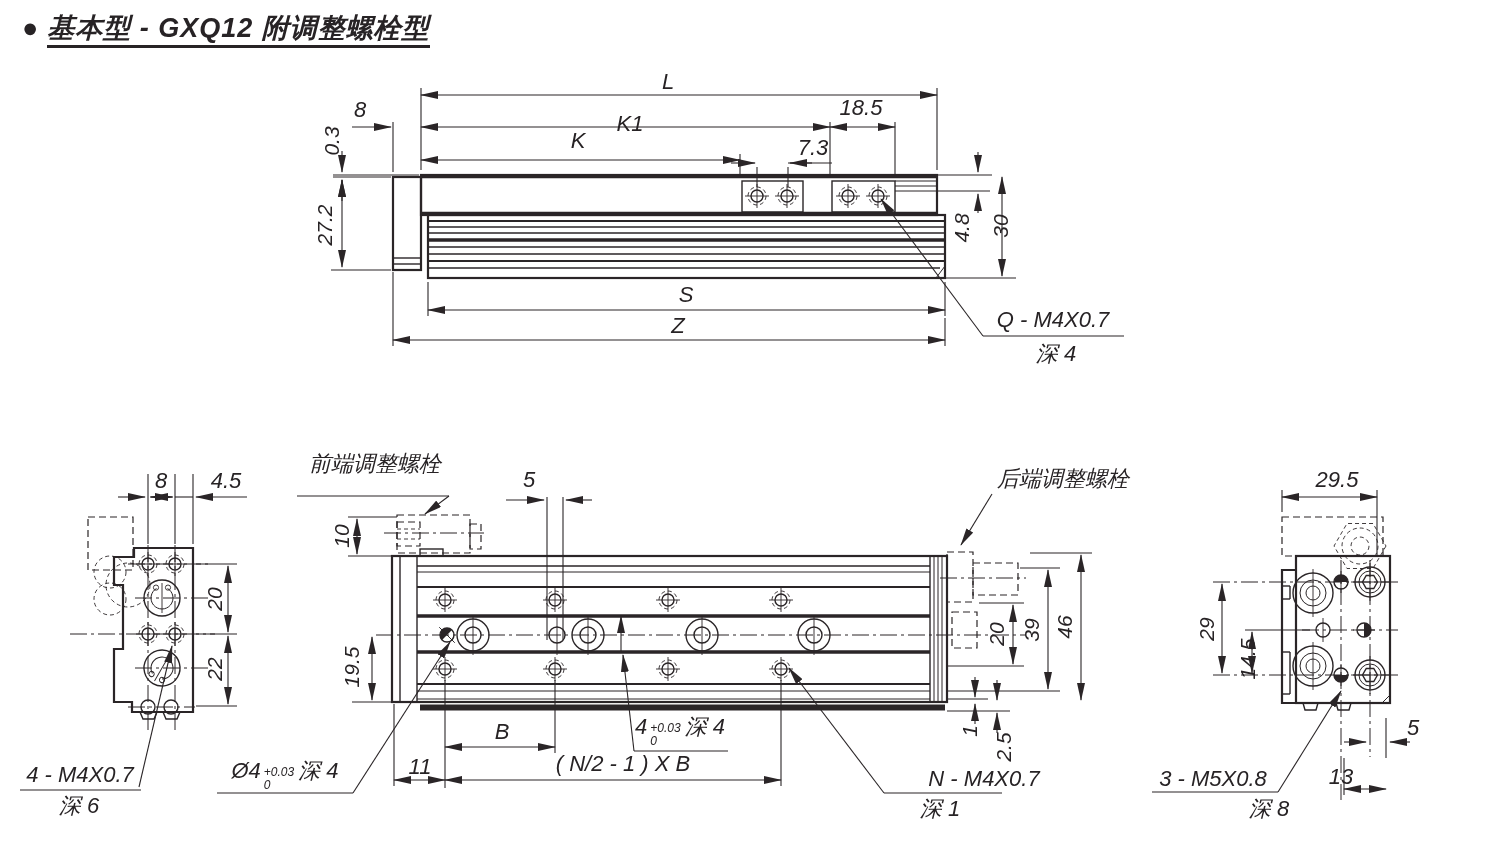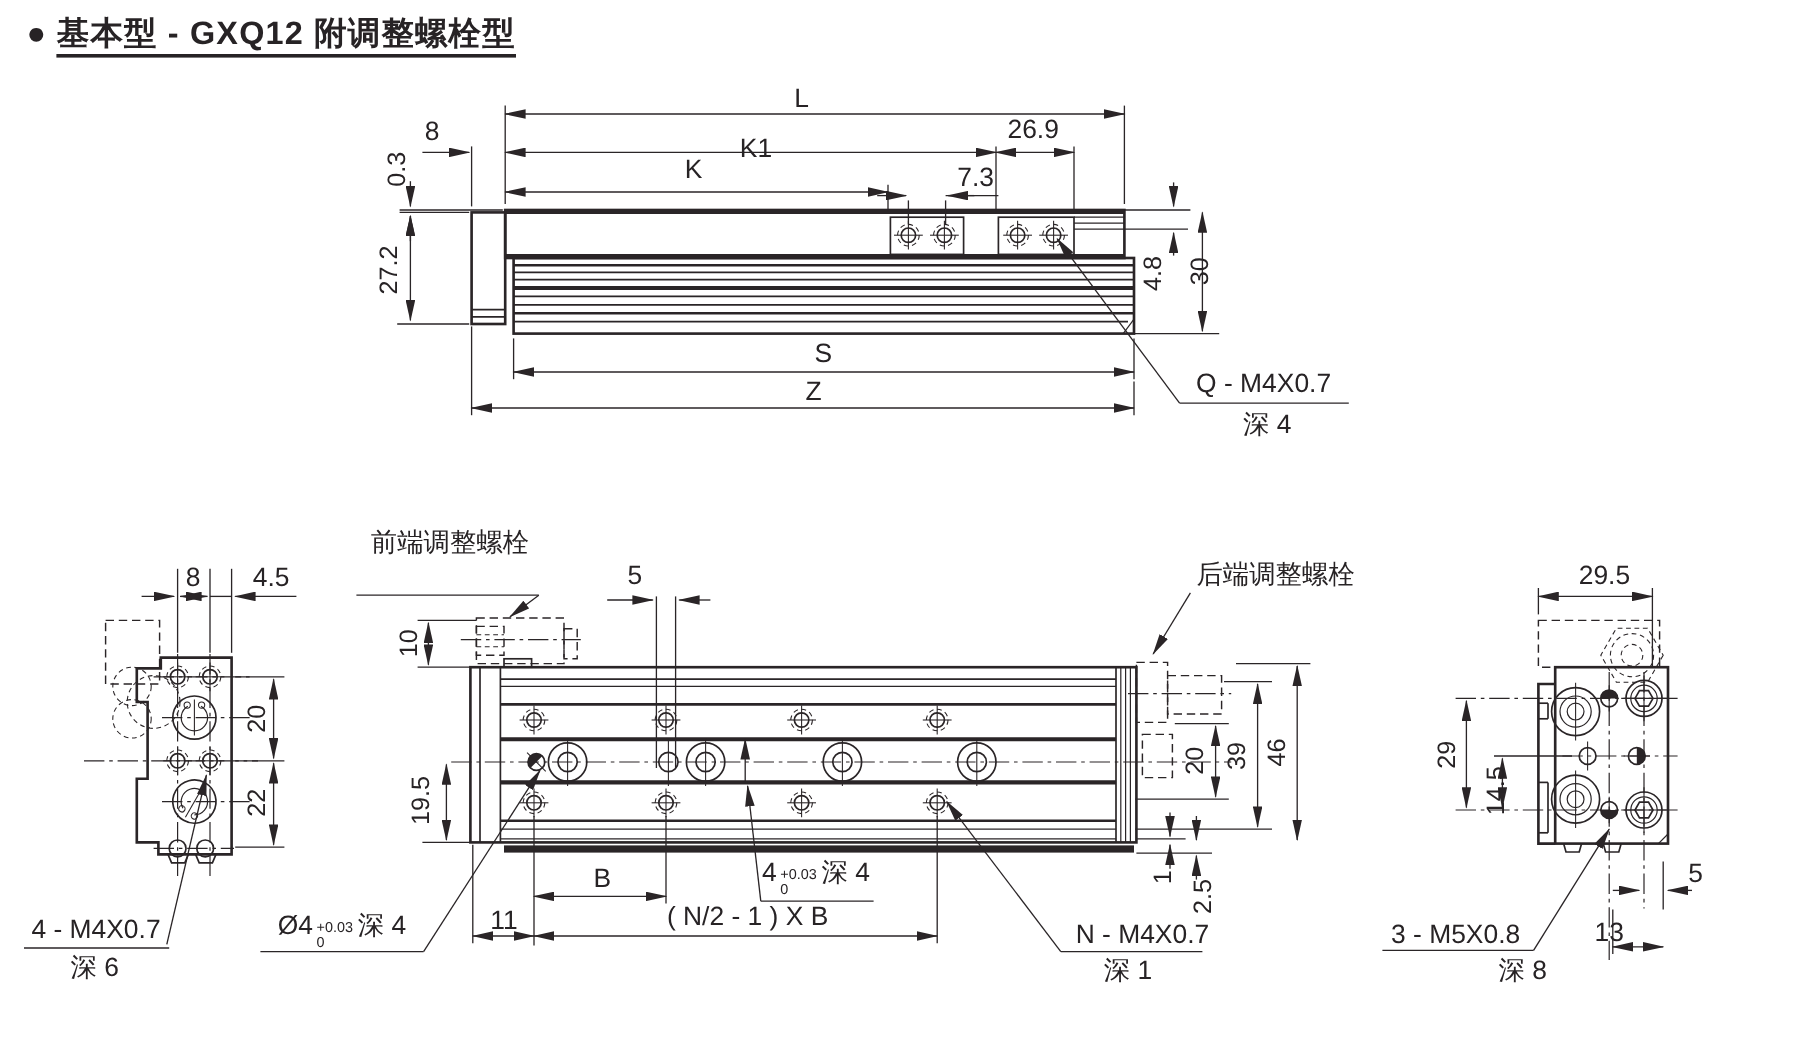--- a/index.html
+++ b/index.html
@@ -1,18 +1,18 @@
 <!DOCTYPE html>
 <html><head>
 <meta charset="utf-8">
 <style>
   html,body{margin:0;padding:0;background:#fff;}
   body{width:1505px;height:865px;position:relative;overflow:hidden;
        font-family:"Liberation Sans","DejaVu Sans",sans-serif;color:#272325;}
-  #stage{position:absolute;left:0;top:0;width:1505px;height:865px;}
+  #stage{position:absolute;left:0;top:0;width:1505px;height:865px;font-style:italic;}
   svg{position:absolute;left:0;top:0;}
   .ln{stroke:#2a2527;fill:none;stroke-width:1.4;stroke-linecap:butt;}
   .w1{stroke-width:1;}
   .w2{stroke-width:2.2;}
   .w3{stroke-width:3.4;}
   .thin{stroke-width:0.9;}
   .dim{stroke:#2a2527;fill:none;stroke-width:1.1;}
   .dsh{stroke:#2a2527;fill:none;stroke-width:1.2;stroke-dasharray:7 4;}
   .dsh2{stroke:#2a2527;fill:none;stroke-width:0.9;stroke-dasharray:4 3;}
   .cl{stroke:#2a2527;fill:none;stroke-width:1;stroke-dasharray:17 4 3 4;}
@@ -327,61 +327,61 @@
     <line x1="1152" y1="792" x2="1278" y2="792" class="dim"></line>
     <line x1="1278" y1="792" x2="1341" y2="691" class="dim" marker-end="url(#ae)"></line>
   </g>
 </svg>
 
 <div class="title"><span class="bu">●</span><span class="tx">基本型 - GXQ12 附调整螺栓型</span></div>
 
 <span class="lbl big" style="left:668px;top:82px">L</span>
 <span class="lbl big" style="left:360px;top:110px">8</span>
 <span class="lbl big" style="left:630px;top:124px">K1</span>
-<span class="lbl big" style="left:861px;top:108px">26.9</span>
+<span class="lbl big" style="left:861px;top:108px">18.5</span>
 <span class="lbl big" style="left:578px;top:141px">K</span>
 <span class="lbl big" style="left:813px;top:148px">7.3</span>
 <span class="lbl rot" style="left:331px;top:141px">0.3</span>
 <span class="lbl rot" style="left:324px;top:225px">27.2</span>
 <span class="lbl rot" style="left:961px;top:228px">4.8</span>
 <span class="lbl rot" style="left:1000px;top:226px">30</span>
 <span class="lbl big" style="left:686px;top:295px">S</span>
 <span class="lbl big" style="left:678px;top:326px">Z</span>
 <span class="lbl big" style="left:1053px;top:320px">Q - M4X0.7</span>
 <span class="lbl big" style="left:1056px;top:354px">深 4</span>
 
 <span class="lbl big" style="left:161px;top:481px">8</span>
 <span class="lbl big" style="left:226px;top:481px">4.5</span>
 <span class="lbl rot" style="left:214px;top:599px">20</span>
 <span class="lbl rot" style="left:214px;top:669px">22</span>
 <span class="lbl big" style="left:80px;top:775px">4 - M4X0.7</span>
 <span class="lbl big" style="left:79px;top:806px">深 6</span>
 
-<span class="lbl big" style="left:375px;top:452px">前端调整螺栓</span>
+<span class="lbl big" style="left:375px;top:464px">前端调整螺栓</span>
 <span class="lbl big" style="left:529px;top:480px">5</span>
 <span class="lbl big" style="left:1063px;top:479px">后端调整螺栓</span>
 <span class="lbl rot" style="left:341px;top:536px">10</span>
 <span class="lbl rot" style="left:351px;top:667px">19.5</span>
 <span class="lbl rot" style="left:996px;top:634px">20</span>
 <span class="lbl rot" style="left:1031px;top:630px">39</span>
 <span class="lbl rot" style="left:1064px;top:627px">46</span>
 <span class="lbl rot" style="left:969px;top:731px">1</span>
 <span class="lbl rot" style="left:1003px;top:747px">2.5</span>
 <span class="lbl big" style="left:502px;top:732px">B</span>
 <span class="lbl big" style="left:420px;top:767px">11</span>
 <span class="lbl big" style="left:623px;top:764px">( N/2 - 1 ) X B</span>
 <span class="lbl big" style="left:680px;top:732px"><span>4</span><span class="tolstack">
         <span>+0.03</span>
         <span>0</span>
       </span><span>深 4</span></span>
 <span class="lbl big" style="left:285px;top:776px"><span>Ø4</span><span class="tolstack">
         <span>+0.03</span>
         <span>0</span>
       </span><span>深 4</span></span>
-<span class="lbl big" style="left:952px;top:779px">N - M4X0.7</span>
+<span class="lbl big" style="left:984px;top:779px">N - M4X0.7</span>
 <span class="lbl big" style="left:940px;top:809px">深 1</span>
 
 <span class="lbl big" style="left:1337px;top:480px">29.5</span>
 <span class="lbl rot" style="left:1206px;top:629px">29</span>
 <span class="lbl rot" style="left:1247px;top:659px">14.5</span>
 <span class="lbl big" style="left:1413px;top:728px">5</span>
 <span class="lbl big" style="left:1341px;top:777px">13</span>
 <span class="lbl big" style="left:1213px;top:779px">3 - M5X0.8</span>
 <span class="lbl big" style="left:1269px;top:809px">深 8</span>
 

